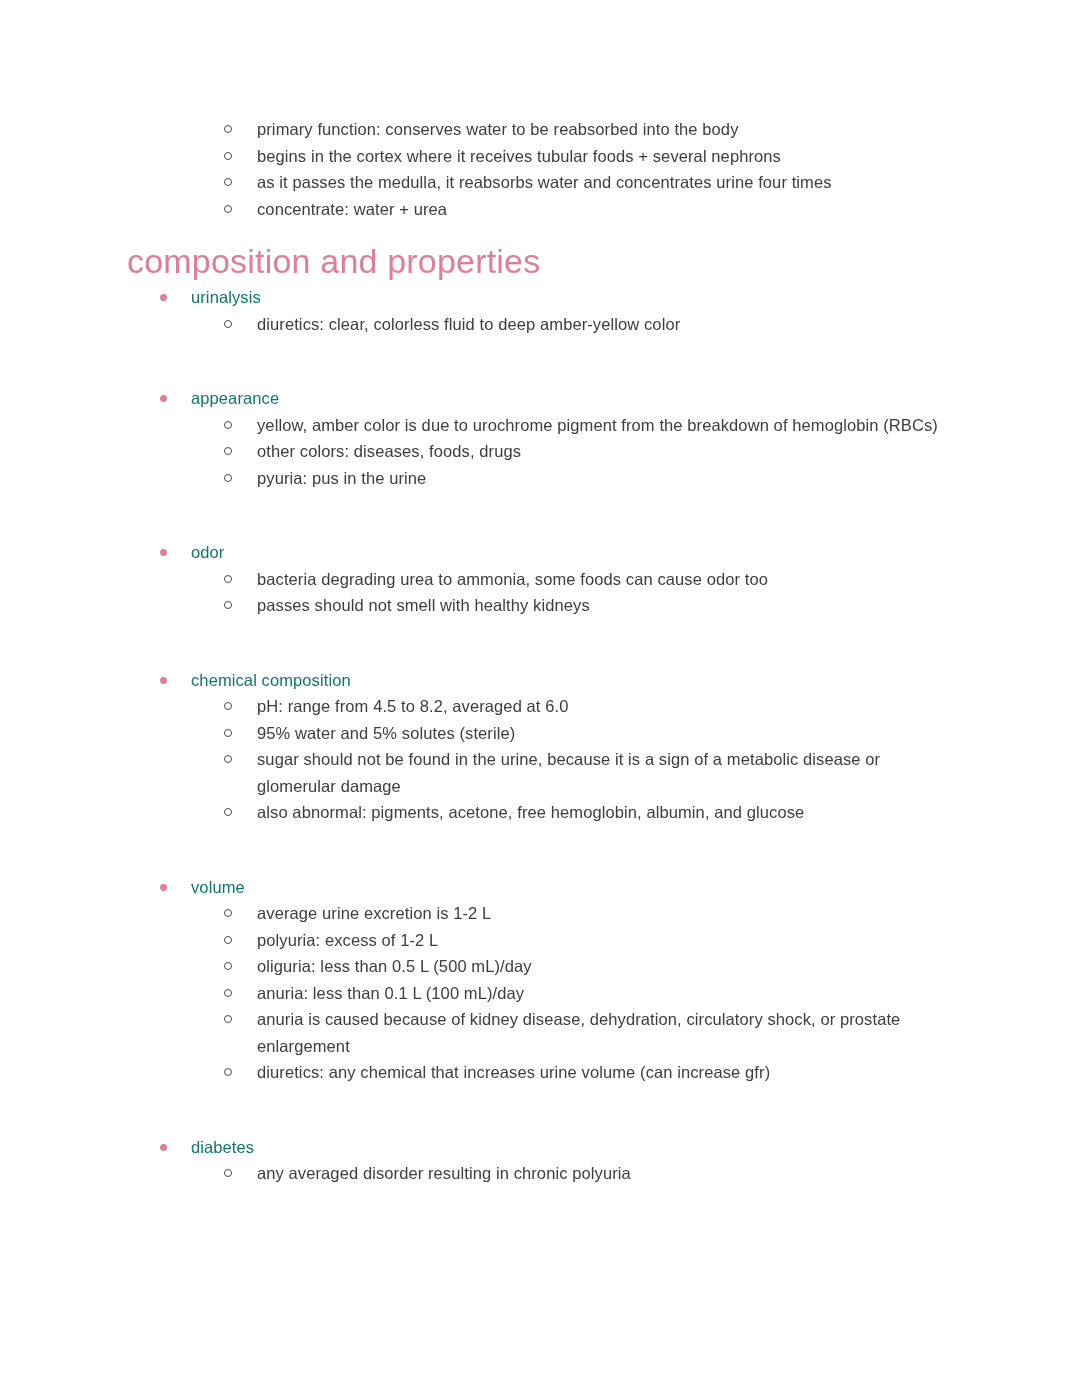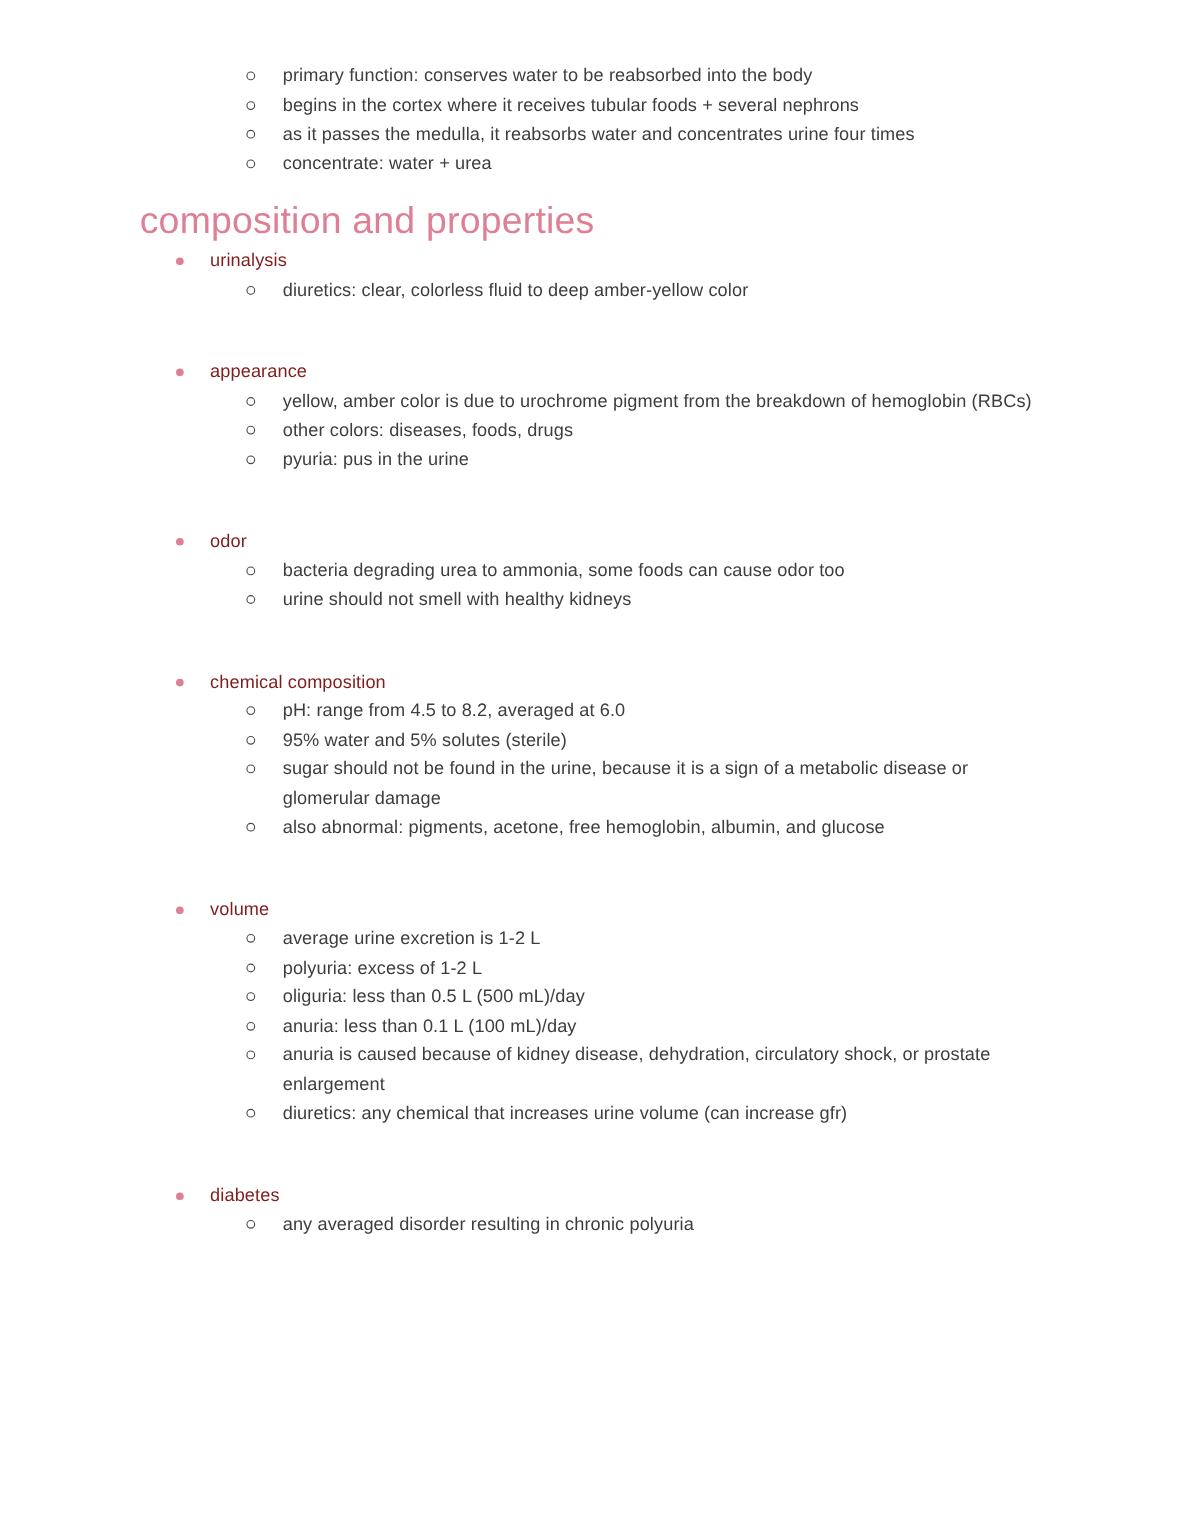--- a/index.html
+++ b/index.html
@@ -7,21 +7,21 @@
   body {
     width: 1080px;
     height: 1397px;
     font-family: "Liberation Sans", "DejaVu Sans", sans-serif;
     color: #3d3d3d;
     overflow: hidden;
   }
   .page {
     width: 1080px;
     height: 1397px;
-    padding: 56px 40px 0 127px;
+    padding: 116px 40px 0 127px;
     background: #ffffff;
   }
   
   ul.sub-list { list-style: none; }
   li.sub-item {
     display: flex;
     align-items: flex-start;
     font-size: 16.5px;
     line-height: 26.5px;
     letter-spacing: 0.1px;
@@ -47,21 +47,21 @@
   }
   
   .group { margin-top: 48px; }
   .group.first { margin-top: 4px; }
   .group-row {
     display: flex;
     align-items: flex-start;
     font-size: 16.5px;
     line-height: 26.5px;
     letter-spacing: 0.1px;
-    color: #7f1d1d;
+    color: #0f766e;
   }
   .dot-bullet {
     flex: 0 0 auto;
     width: 7px;
     height: 7px;
     border-radius: 50%;
     background: #dd7f95;
     margin: 10px 24px 0 33px;
   }
 </style>
@@ -130,21 +130,21 @@
       <span class="dot-bullet"></span>
       <span class="group-label">odor</span>
     </div>
     <ul class="sub-list">
       <li class="sub-item">
         <span class="o-bullet"></span>
         <span class="sub-text">bacteria degrading urea to ammonia, some foods can cause odor too</span>
       </li>
       <li class="sub-item">
         <span class="o-bullet"></span>
-        <span class="sub-text">urine should not smell with healthy kidneys</span>
+        <span class="sub-text">passes should not smell with healthy kidneys</span>
       </li>
     </ul>
   </section>
 
   <section class="group">
     <div class="group-row">
       <span class="dot-bullet"></span>
       <span class="group-label">chemical composition</span>
     </div>
     <ul class="sub-list">

